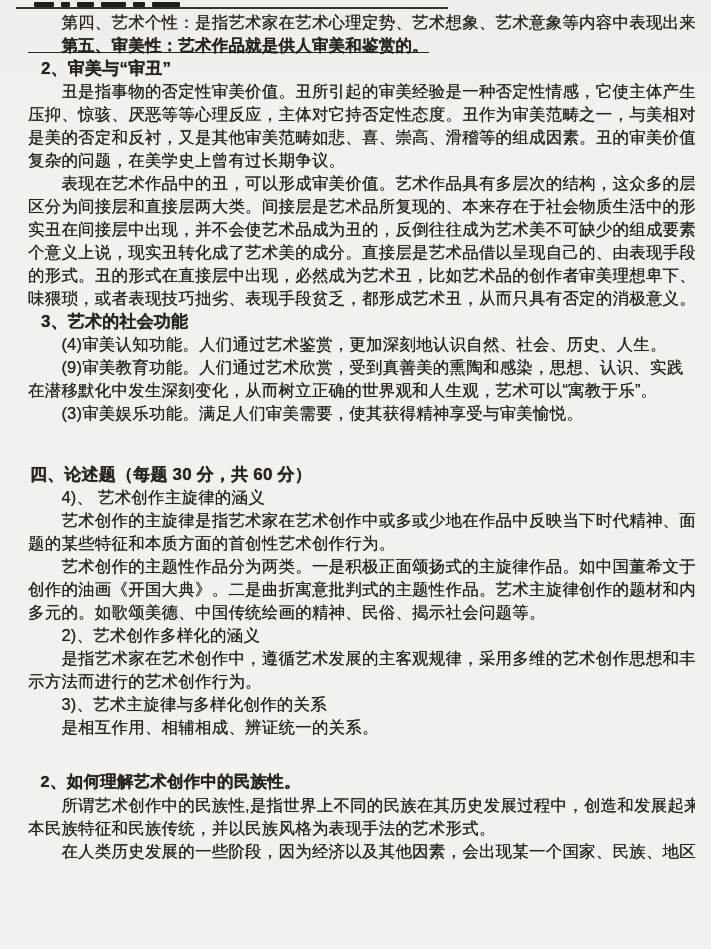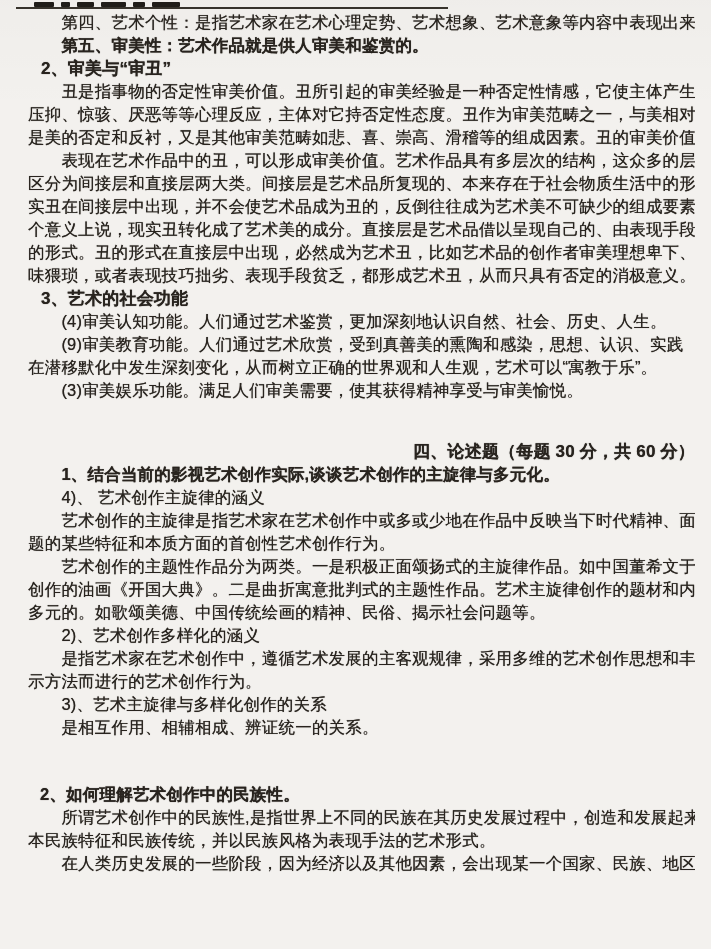--- a/index.html
+++ b/index.html
@@ -56,37 +56,37 @@
   .blk { margin: 0; }
   .ln {
     font-size: 16.5px;
     line-height: 23px;
     letter-spacing: 0.2px;
     white-space: nowrap;
     overflow: hidden;
     text-shadow: 0 0 0.7px rgba(43, 39, 34, 0.85);
   }
   .role-para .ln { font-weight: 400; }
-  .role-emphasis-para .ln { font-weight: 600; }
+  .role-emphasis-para .ln { font-weight: 600; text-decoration: underline; }
   .role-bold-para .ln { font-weight: 700; }
   .role-section-heading { }
   .role-section-heading .ln {
     font-weight: 700;
     font-size: 17px;
     padding-left: 13px;
     text-shadow: 0 0 0.8px rgba(30, 27, 23, 0.9);
   }
-  .role-major-heading { margin-top: 38px; text-align: right; }
+  .role-major-heading { margin-top: 38px; }
   .role-major-heading .ln {
     font-weight: 700;
     font-size: 17px;
     padding-left: 2px;
     text-shadow: 0 0 0.8px rgba(30, 27, 23, 0.9);
   }
-  .role-question-heading { margin-top: 44px; }
+  .role-question-heading { margin-top: 32px; font-family: Liberation Mono, monospace; }
   .role-question-heading .ln {
     font-weight: 700;
     font-size: 16.5px;
     padding-left: 12px;
     text-shadow: 0 0 0.8px rgba(30, 27, 23, 0.9);
   }
 </style>
 </head>
 <body>
 
@@ -104,43 +104,41 @@
       <div class="blk role-emphasis-para">
         <div class="ln">　　第五、审美性：艺术作品就是供人审美和鉴赏的。</div>
       </div>
       <div class="blk role-section-heading">
         <div class="ln">2、审美与“审丑”</div>
       </div>
       <div class="blk role-para">
         <div class="ln">　　丑是指事物的否定性审美价值。丑所引起的审美经验是一种否定性情感，它使主体产生痛苦、</div>
         <div class="ln">压抑、惊骇、厌恶等等心理反应，主体对它持否定性态度。丑作为审美范畴之一，与美相对立。它</div>
         <div class="ln">是美的否定和反衬，又是其他审美范畴如悲、喜、崇高、滑稽等的组成因素。丑的审美价值是一个</div>
+        <div class="ln">复杂的问题，在美学史上曾有过长期争议。</div>
       </div>
       <div class="blk role-para">
         <div class="ln">　　表现在艺术作品中的丑，可以形成审美价值。艺术作品具有多层次的结构，这众多的层次可以</div>
         <div class="ln">区分为间接层和直接层两大类。间接层是艺术品所复现的、本来存在于社会物质生活中的形式。现</div>
         <div class="ln">实丑在间接层中出现，并不会使艺术品成为丑的，反倒往往成为艺术美不可缺少的组成要素。从这</div>
         <div class="ln">个意义上说，现实丑转化成了艺术美的成分。直接层是艺术品借以呈现自己的、由表现手段所建立</div>
         <div class="ln">的形式。丑的形式在直接层中出现，必然成为艺术丑，比如艺术品的创作者审美理想卑下、审美趣</div>
         <div class="ln">味猥琐，或者表现技巧拙劣、表现手段贫乏，都形成艺术丑，从而只具有否定的消极意义。</div>
       </div>
       <div class="blk role-section-heading">
         <div class="ln">3、艺术的社会功能</div>
       </div>
       <div class="blk role-para">
         <div class="ln">　　(4)审美认知功能。人们通过艺术鉴赏，更加深刻地认识自然、社会、历史、人生。</div>
         <div class="ln">　　(9)审美教育功能。人们通过艺术欣赏，受到真善美的熏陶和感染，思想、认识、实践</div>
         <div class="ln">在潜移默化中发生深刻变化，从而树立正确的世界观和人生观，艺术可以“寓教于乐”。</div>
         <div class="ln">　　(3)审美娱乐功能。满足人们审美需要，使其获得精神享受与审美愉悦。</div>
       </div>
       <div class="blk role-major-heading">
         <div class="ln">四、论述题（每题 30 分，共 60 分）</div>
-      </div>
-      <div class="blk role-bold-para">
-        <div class="ln">　　1、结合当前的影视艺术创作实际,谈谈艺术创作的主旋律与多元化。</div>
       </div>
       <div class="blk role-para">
         <div class="ln">　　4)、 艺术创作主旋律的涵义</div>
       </div>
       <div class="blk role-para">
         <div class="ln">　　艺术创作的主旋律是指艺术家在艺术创作中或多或少地在作品中反映当下时代精神、面貌与问</div>
         <div class="ln">题的某些特征和本质方面的首创性艺术创作行为。</div>
       </div>
       <div class="blk role-para">
         <div class="ln">　　艺术创作的主题性作品分为两类。一是积极正面颂扬式的主旋律作品。如中国董希文于 1953 年</div>

